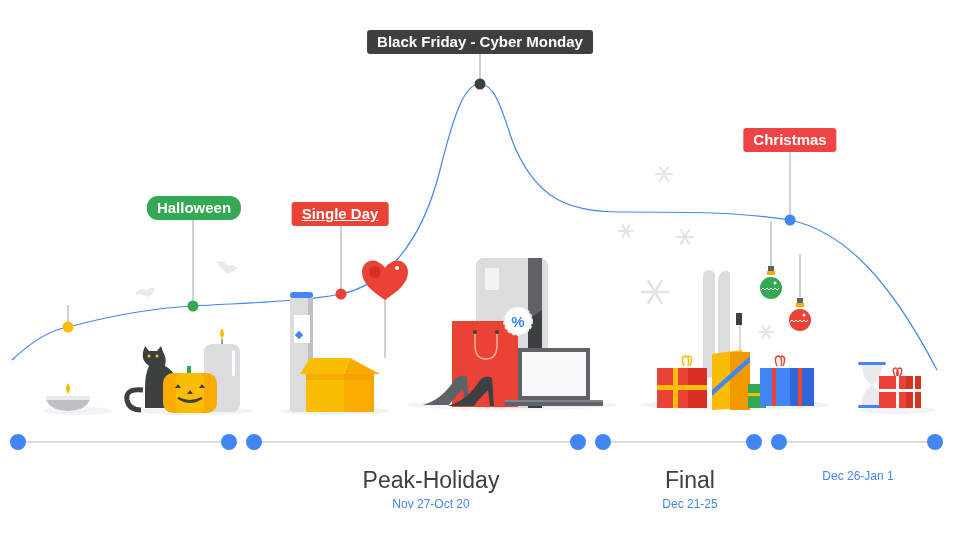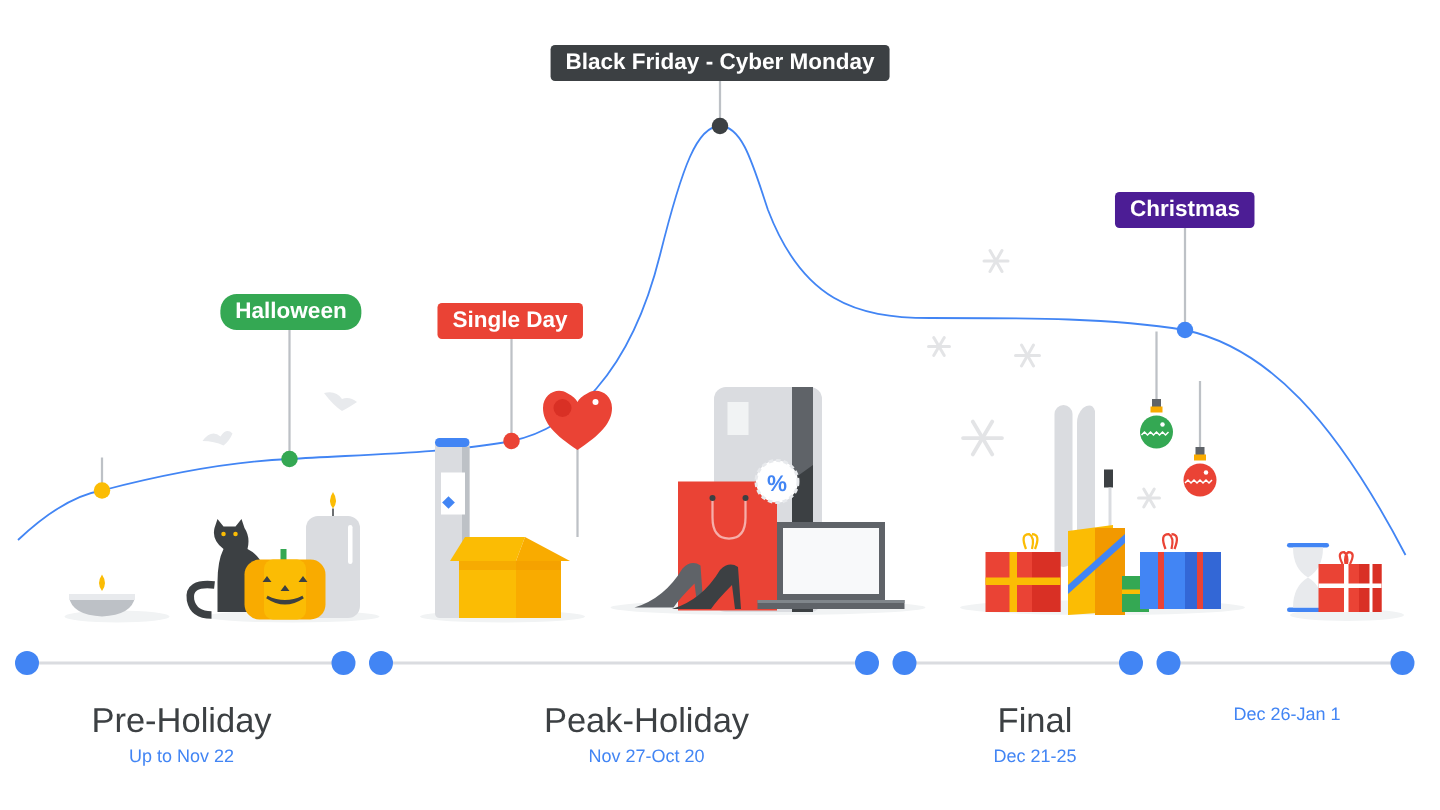--- a/index.html
+++ b/index.html
@@ -227,27 +227,23 @@
       <circle cx="603" cy="442" r="8"></circle>
       <circle cx="754" cy="442" r="8"></circle>
       <circle cx="779" cy="442" r="8"></circle>
       <circle cx="935" cy="442" r="8"></circle>
     </g>
   </g>
 </svg>
 
 <div class="tag" style="left:480px;top:30px;background:#3c4043;">Black Friday - Cyber Monday</div>
 <div class="tag" style="left:194px;top:196px;background:#34a853;border-radius:11px;">Halloween</div>
-<div class="tag" style="left:340px;top:202px;background:#ea4335;">Single Day</div>
-<div class="tag" style="left:790px;top:128px;background:#4c1d95;">Christmas</div>
-
-<div class="phase" style="left:121px;top:466px;">
-  <div class="name">Pre-Holiday</div>
-  <div class="range">Up to Nov 22</div>
-</div>
+<div class="tag" style="left:340px;top:202px;background:#ea4335;text-decoration:underline;">Single Day</div>
+<div class="tag" style="left:790px;top:128px;background:#ef4444;">Christmas</div>
+
 <div class="phase" style="left:431px;top:466px;">
   <div class="name">Peak-Holiday</div>
   <div class="range">Nov 27-Oct 20</div>
 </div>
 <div class="phase" style="left:677px;top:466px;margin-left:13px;">
   <div class="name">Final</div>
   <div class="range">Dec 21-25</div>
 </div>
 <div class="phase" style="left:858px;top:466px;">
   <div class="range">Dec 26-Jan 1</div>

